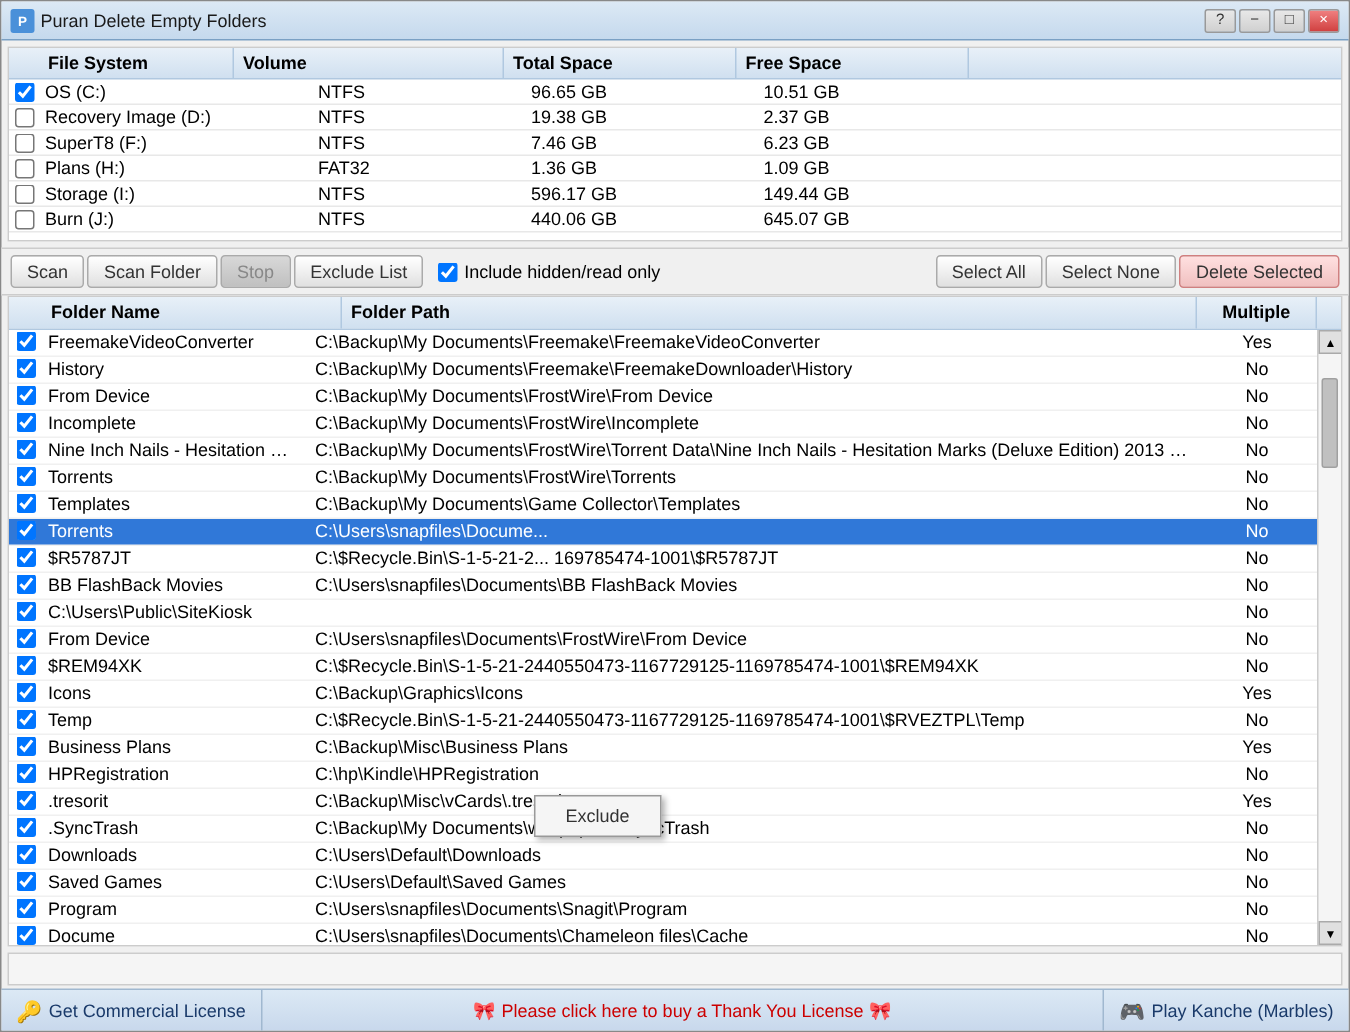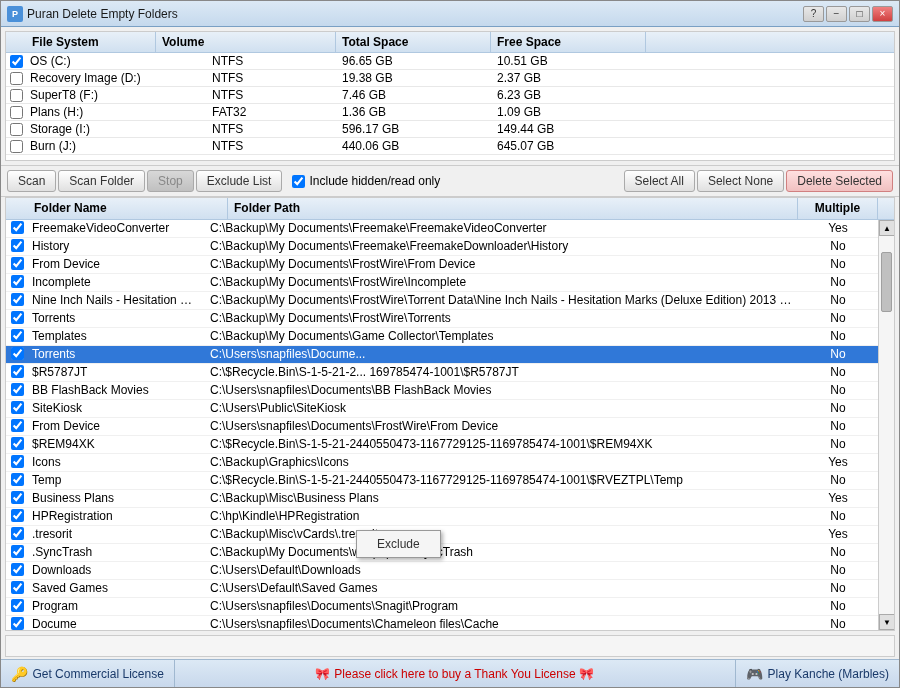--- a/index.html
+++ b/index.html
@@ -89,21 +89,21 @@
     }
     .volume-row {
       display: flex;
       align-items: center;
       border-bottom: 1px solid #e8e8e8;
       padding: 1px 0;
     }
     .vol-check { width: 20px; display: flex; justify-content: center; }
     .vol-name { width: 180px; padding: 0 4px; }
     .vol-fs { width: 130px; padding: 0 6px; }
-    .vol-total { width: 155px; padding: 0 6px; }
+    .vol-total { width: 155px; padding: 0 6px; margin-left: 12px; }
     .vol-free { width: 155px; padding: 0 6px; }
 
     .toolbar {
       display: flex;
       align-items: center;
       gap: 2px;
       padding: 4px 6px;
       background: #f0f0f0;
       border-top: 1px solid #ccc;
       border-bottom: 1px solid #ccc;
@@ -454,21 +454,20 @@
               <input type="checkbox" checked="" style="">
             </div>
     <div class="folder-name">BB FlashBack Movies</div>
     <div class="folder-path">C:\Users\snapfiles\Documents\BB FlashBack Movies</div>
     <div class="folder-multi">No</div>
   </div>
           <div class="folder-row">
     <div class="row-check">
               <input type="checkbox" checked="" style="">
             </div>
-    <div class="folder-name">SiteKiosk</div>
     <div class="folder-path">C:\Users\Public\SiteKiosk</div>
     <div class="folder-multi">No</div>
   </div>
           <div class="folder-row">
     <div class="row-check">
               <input type="checkbox" checked="" style="">
             </div>
     <div class="folder-name">From Device</div>
     <div class="folder-path">C:\Users\snapfiles\Documents\FrostWire\From Device</div>
     <div class="folder-multi">No</div>

